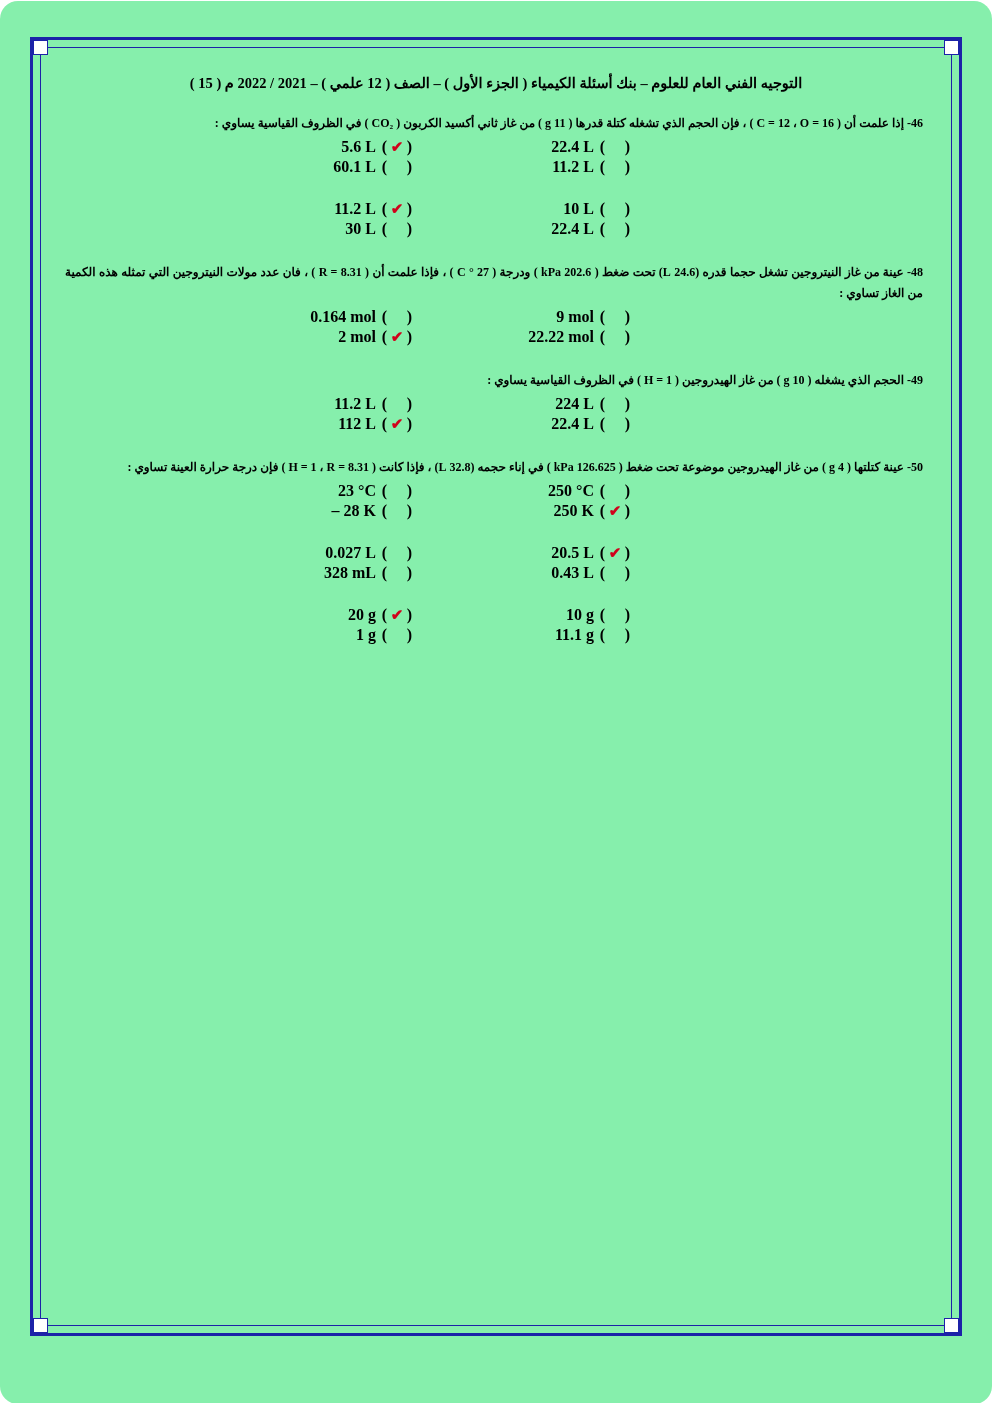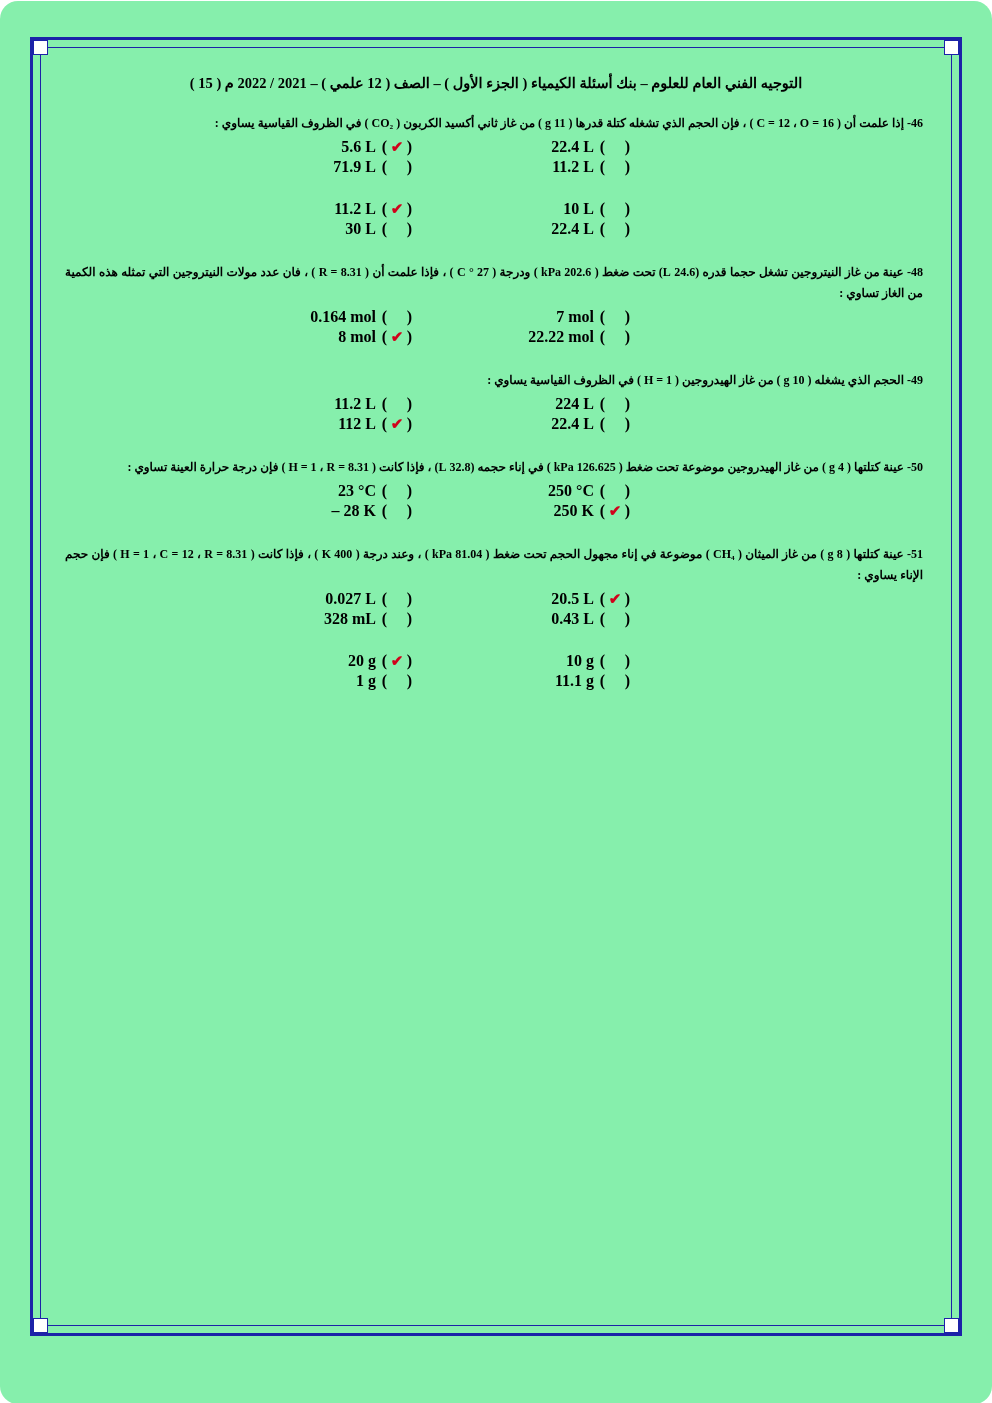--- a/index.html
+++ b/index.html
@@ -156,21 +156,21 @@
                 <span class="opt-label">5.6 L</span>
                 <span class="paren"><span class="brk-l">(</span><span class="check" style="color: rgb(208, 2, 27);">✔</span><span class="brk-r">)</span></span>
               </div>
             </div>
             <div class="opt-row">
               <div class="opt">
                 <span class="opt-label">11.2 L</span>
                 <span class="paren"><span class="brk-l">(</span><span class="check hidden" style="color: transparent;">✔</span><span class="brk-r">)</span></span>
               </div>
               <div class="opt">
-                <span class="opt-label">71.9 L</span>
+                <span class="opt-label">60.1 L</span>
                 <span class="paren"><span class="brk-l">(</span><span class="check hidden" style="color: transparent;">✔</span><span class="brk-r">)</span></span>
               </div>
             </div>
           </div>
           <div class="gap-md"></div>
         </div>
         <div class="question">
           <div class="options">
             <div class="opt-row">
               <div class="opt">
@@ -193,35 +193,35 @@
               </div>
             </div>
           </div>
           <div class="gap-md"></div>
         </div>
         <div class="question">
           <div class="q-text">48- عينة من غاز النيتروجين تشغل حجما قدره (24.6 L) تحت ضغط ( 202.6 kPa ) ودرجة ( 27 ° C ) ، فإذا علمت أن ( R = 8.31  ) ، فان عدد مولات النيتروجين التي تمثله هذه الكمية من الغاز تساوي :</div>
           <div class="options">
             <div class="opt-row">
               <div class="opt">
-                <span class="opt-label">7 mol</span>
+                <span class="opt-label">9 mol</span>
                 <span class="paren"><span class="brk-l">(</span><span class="check hidden" style="color: transparent;">✔</span><span class="brk-r">)</span></span>
               </div>
               <div class="opt">
                 <span class="opt-label">0.164 mol</span>
                 <span class="paren"><span class="brk-l">(</span><span class="check hidden" style="color: transparent;">✔</span><span class="brk-r">)</span></span>
               </div>
             </div>
             <div class="opt-row">
               <div class="opt">
                 <span class="opt-label">22.22 mol</span>
                 <span class="paren"><span class="brk-l">(</span><span class="check hidden" style="color: transparent;">✔</span><span class="brk-r">)</span></span>
               </div>
               <div class="opt">
-                <span class="opt-label">8 mol</span>
+                <span class="opt-label">2 mol</span>
                 <span class="paren"><span class="brk-l">(</span><span class="check" style="color: rgb(208, 2, 27);">✔</span><span class="brk-r">)</span></span>
               </div>
             </div>
           </div>
           <div class="gap-md"></div>
         </div>
         <div class="question">
           <div class="q-text">49- الحجم الذي يشغله ( 10 g ) من غاز الهيدروجين ( H = 1 ) في الظروف القياسية يساوي :</div>
           <div class="options">
             <div class="opt-row">
@@ -267,21 +267,20 @@
               </div>
               <div class="opt">
                 <span class="opt-label">– 28 K</span>
                 <span class="paren"><span class="brk-l">(</span><span class="check hidden" style="color: transparent;">✔</span><span class="brk-r">)</span></span>
               </div>
             </div>
           </div>
           <div class="gap-md"></div>
         </div>
         <div class="question">
-          <div class="q-text">51- عينة كتلتها ( 8 g ) من غاز الميثان ( CH₄ ) موضوعة في إناء مجهول الحجم تحت ضغط ( 81.04  kPa ) ، وعند درجة ( 400 K ) ، فإذا كانت ( H =  1 ،  C =  12 ،  R  = 8.31 ) فإن حجم الإناء يساوي :</div>
           <div class="options">
             <div class="opt-row">
               <div class="opt">
                 <span class="opt-label">20.5 L</span>
                 <span class="paren"><span class="brk-l">(</span><span class="check" style="color: rgb(208, 2, 27);">✔</span><span class="brk-r">)</span></span>
               </div>
               <div class="opt">
                 <span class="opt-label">0.027 L</span>
                 <span class="paren"><span class="brk-l">(</span><span class="check hidden" style="color: transparent;">✔</span><span class="brk-r">)</span></span>
               </div>

